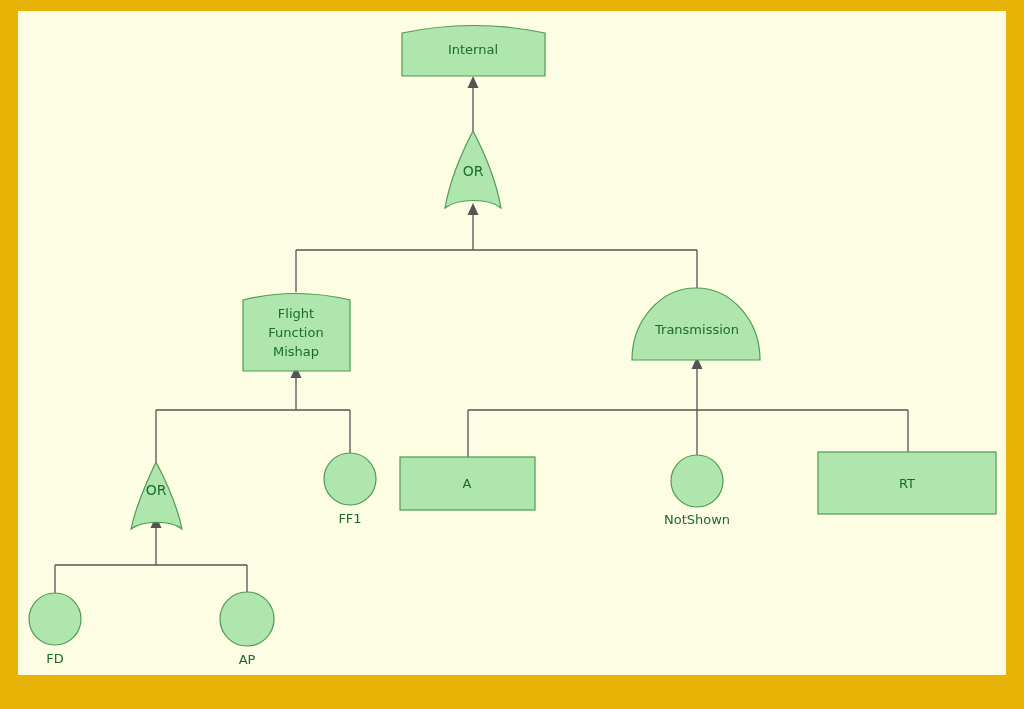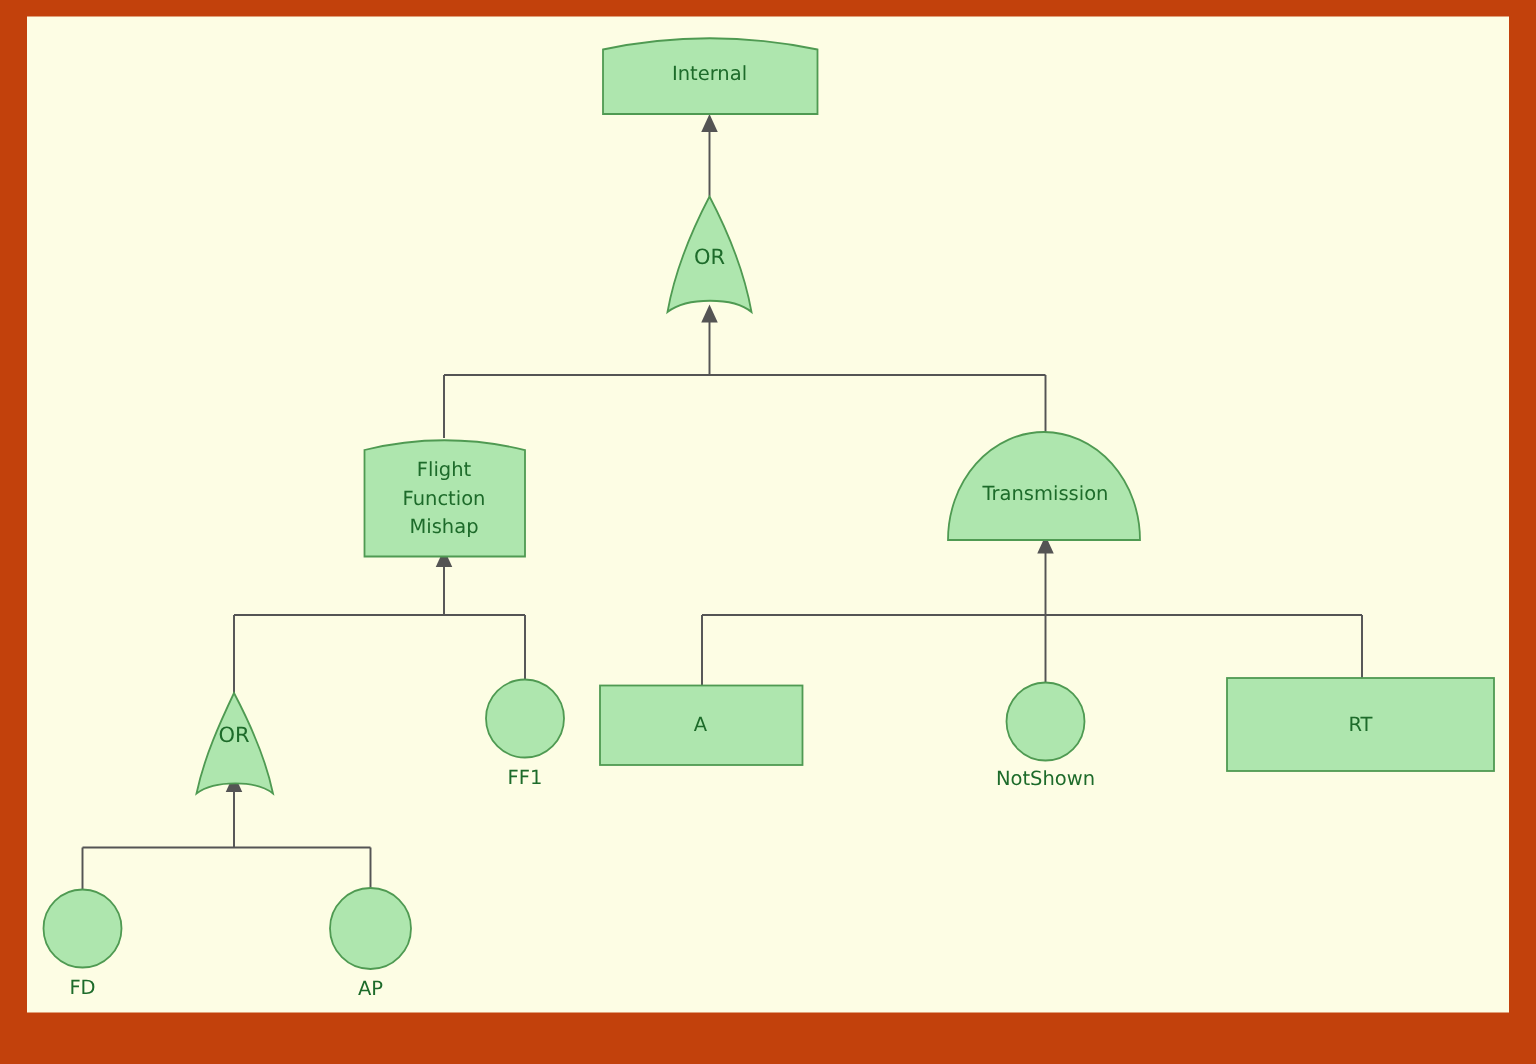--- a/index.html
+++ b/index.html
@@ -11,21 +11,21 @@
   body {
     width: 1024px;
     height: 709px;
     font-family: "DejaVu Sans", "Liberation Sans", sans-serif;
     overflow: hidden;
   }
   #diagram-root {
     position: relative;
     width: 1024px;
     height: 709px;
-    background: #c2410c;
+    background: #eab308;
   }
   #canvas-area {
     position: absolute;
     left: 18px;
     top: 11px;
     width: 988px;
     height: 664px;
     background: #fdfde4;
   }
   svg#tree-svg {

